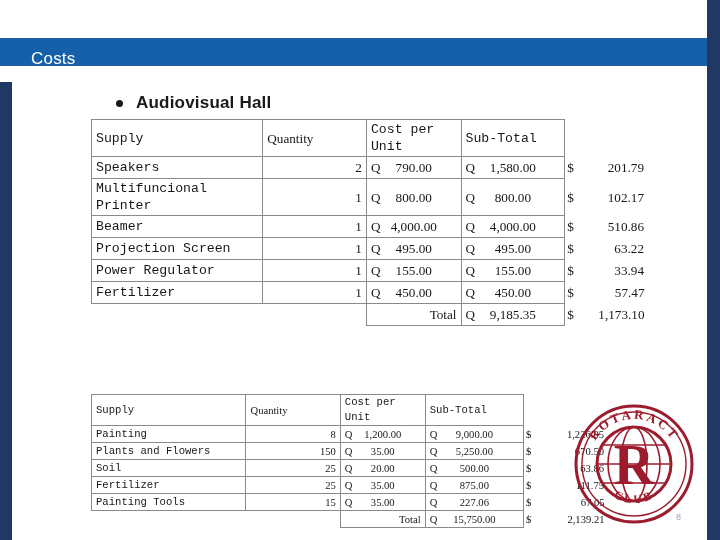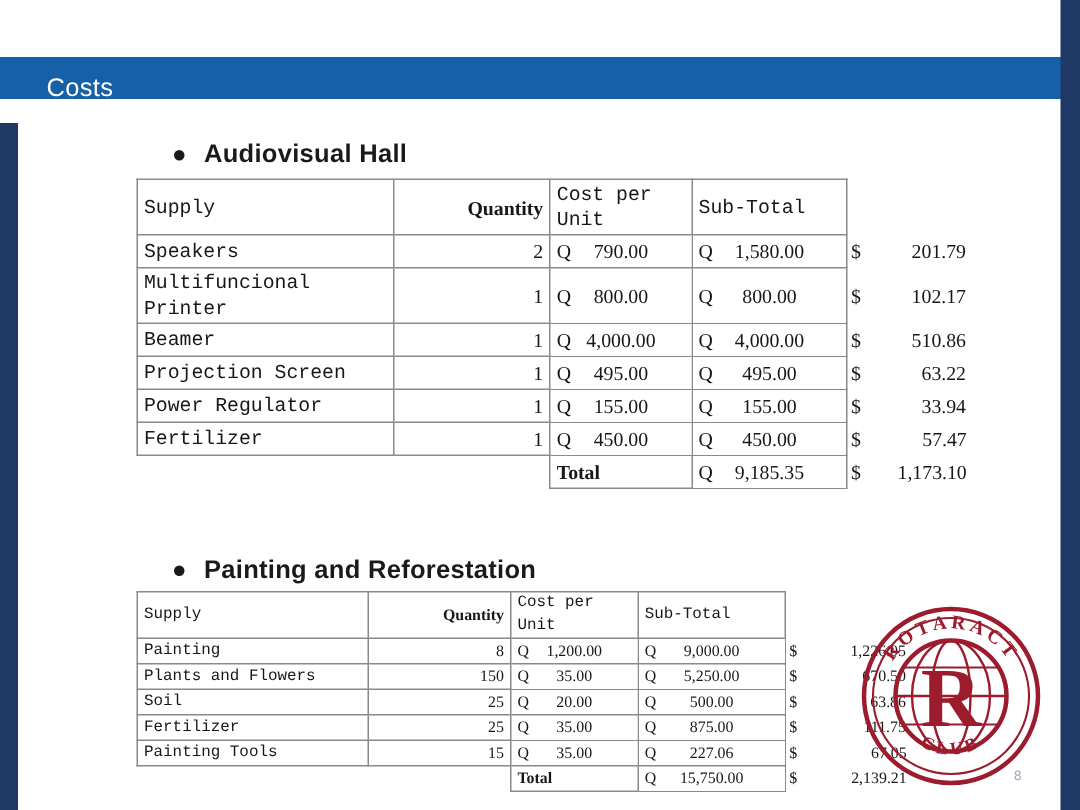--- a/index.html
+++ b/index.html
@@ -133,21 +133,21 @@
     height: 16px;
     line-height: 15px;
     background: #ffffff;
   }
   .tbl2 td.noborder {
     border: none;
     background: transparent;
   }
   .c-left { text-align: left; font-family: Liberation Mono, monospace; }
   .c-right { text-align: right; }
-  .c-center { text-align: right; font-weight: bold; }
+  .c-center { text-align: left; }
   .currency-cell {
     position: relative;
   }
   .currency-cell .cur {
     position: absolute;
     left: 4px;
   }
   .currency-cell .amt {
     display: block;
     text-align: center;
@@ -158,21 +158,21 @@
   }
   .dollar-cell .cur {
     position: absolute;
     left: 2px;
   }
   .dollar-cell .amt {
     display: block;
     text-align: right;
     padding-right: 2px;
   }
-  .total-label { text-align: left; font-weight: bold; }
+  .total-label { text-align: right; }
 
   
   .logo {
     position: absolute;
     left: 573px;
     top: 403px;
     width: 122px;
     height: 122px;
   }
   .logo svg { display: block; }
@@ -331,24 +331,20 @@
             <span class="amt">9,185.35</span>
           </td>
       <td class="noborder dollar-cell">
             <span class="cur">$</span>
             <span class="amt">1,173.10</span>
           </td>
     </tr>
   </tbody>
     </table>
 
-  <div class="bullet-row" style="left:116px; top:370px;">
-    <span class="bullet-dot"></span>
-    <span class="bullet-label">Painting and Reforestation</span>
-  </div>
 
   <table class="tbl2">
     <tbody>
         <tr>
       <td class="c-left" style="width:150px;">Supply</td>
       <td class="c-center" style="width:88px;">Quantity</td>
       <td class="c-left" style="width:78px;">Cost per Unit</td>
       <td class="c-left" style="width:92px;">Sub-Total</td>
       <td class="noborder" style="width:80px;"></td>
     </tr>

